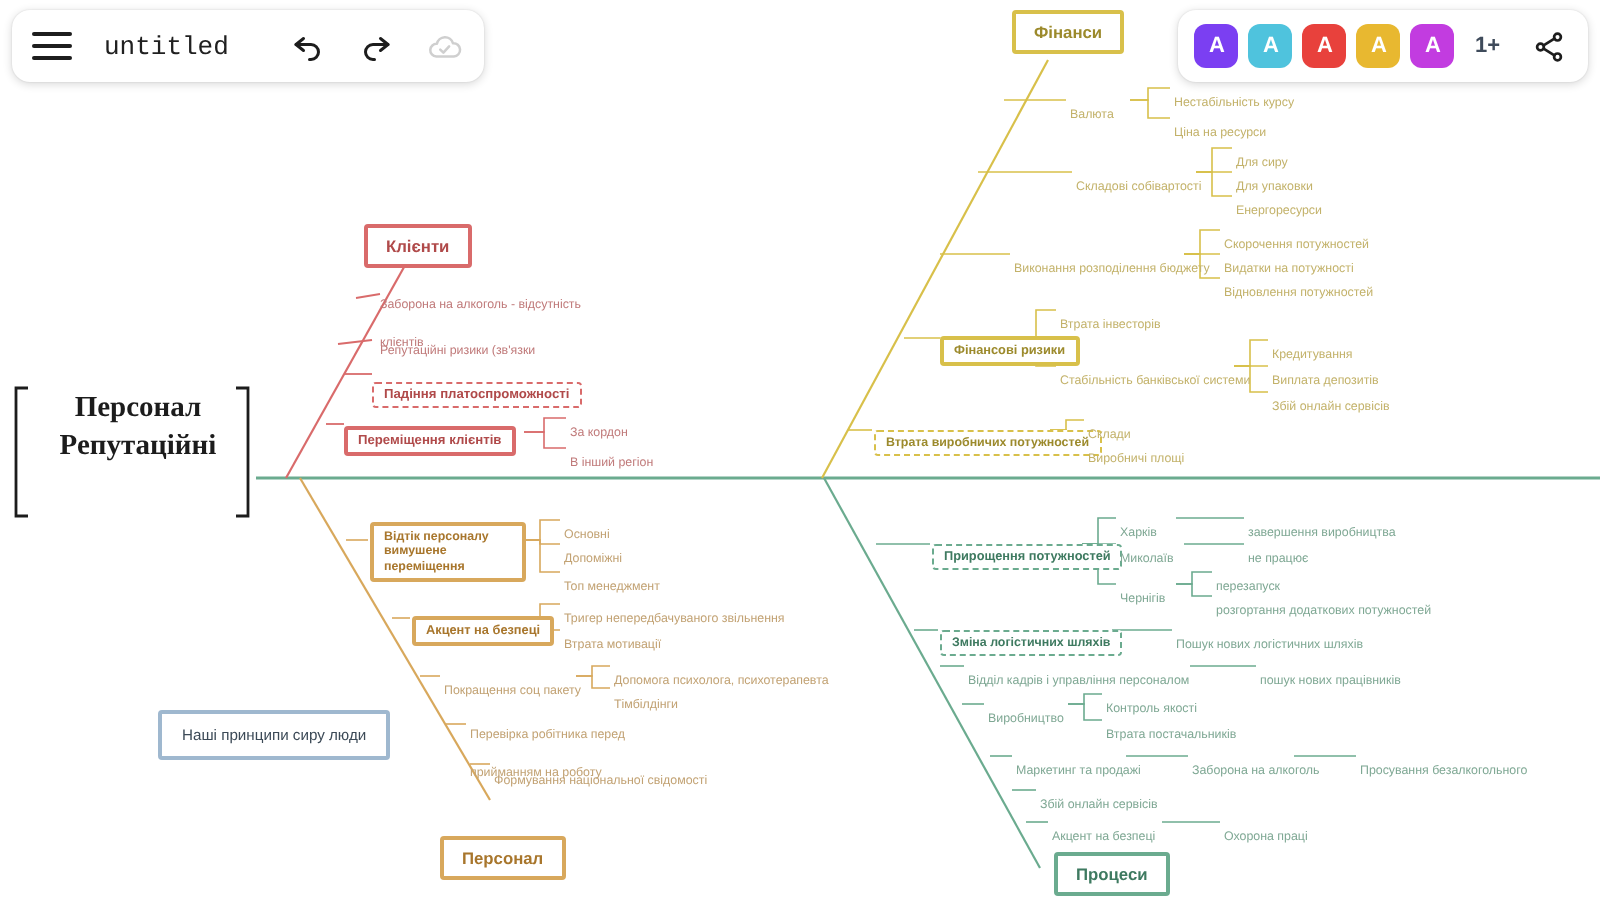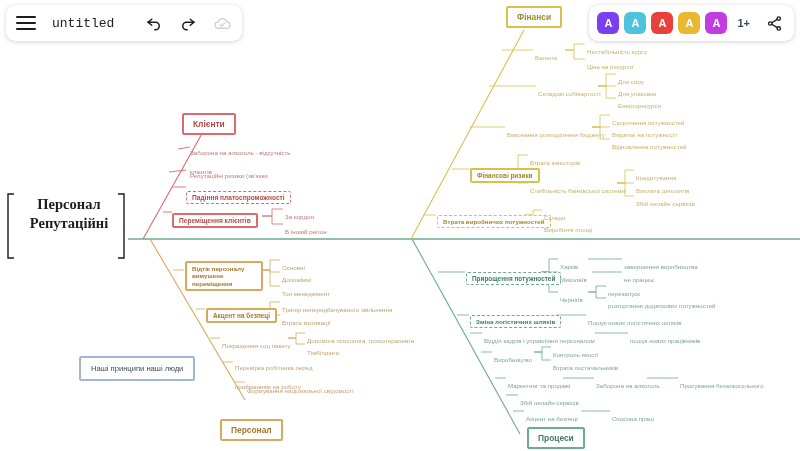--- a/index.html
+++ b/index.html
@@ -178,21 +178,21 @@
   <div class="node c-red" style="left:182px;top:113px;">
     <span class="boxed topnode">Клієнти</span>
   </div>
   <div class="node c-orange" style="left:220px;top:400px;margin-top:19px;">
     <span class="boxed topnode">Персонал</span>
   </div>
   <div class="node c-green" style="left:501px;top:427px;margin-left:26px;">
     <span class="boxed topnode">Процеси</span>
   </div>
   <div class="node c-blue" style="left:79px;top:357px;">
-    <span class="boxed principles">Наші принципи наші люди</span>
+    <span class="boxed principles">Наші принципи сиру люди</span>
   </div>
 
   <div class="node c-red" style="left:190px;top:141px;width:102px;">
     <span class="plain">Заборона на алкоголь - відсутність клієнтів</span>
   </div>
   <div class="node c-red" style="left:190px;top:164px;width:102px;">
     <span class="plain">Репутаційні ризики (зв'язки Саndбаєва з рф)</span>
   </div>
   <div class="node c-red" style="left:186px;top:186px;">
     <span class="dashed">Падіння платоспроможності</span>

